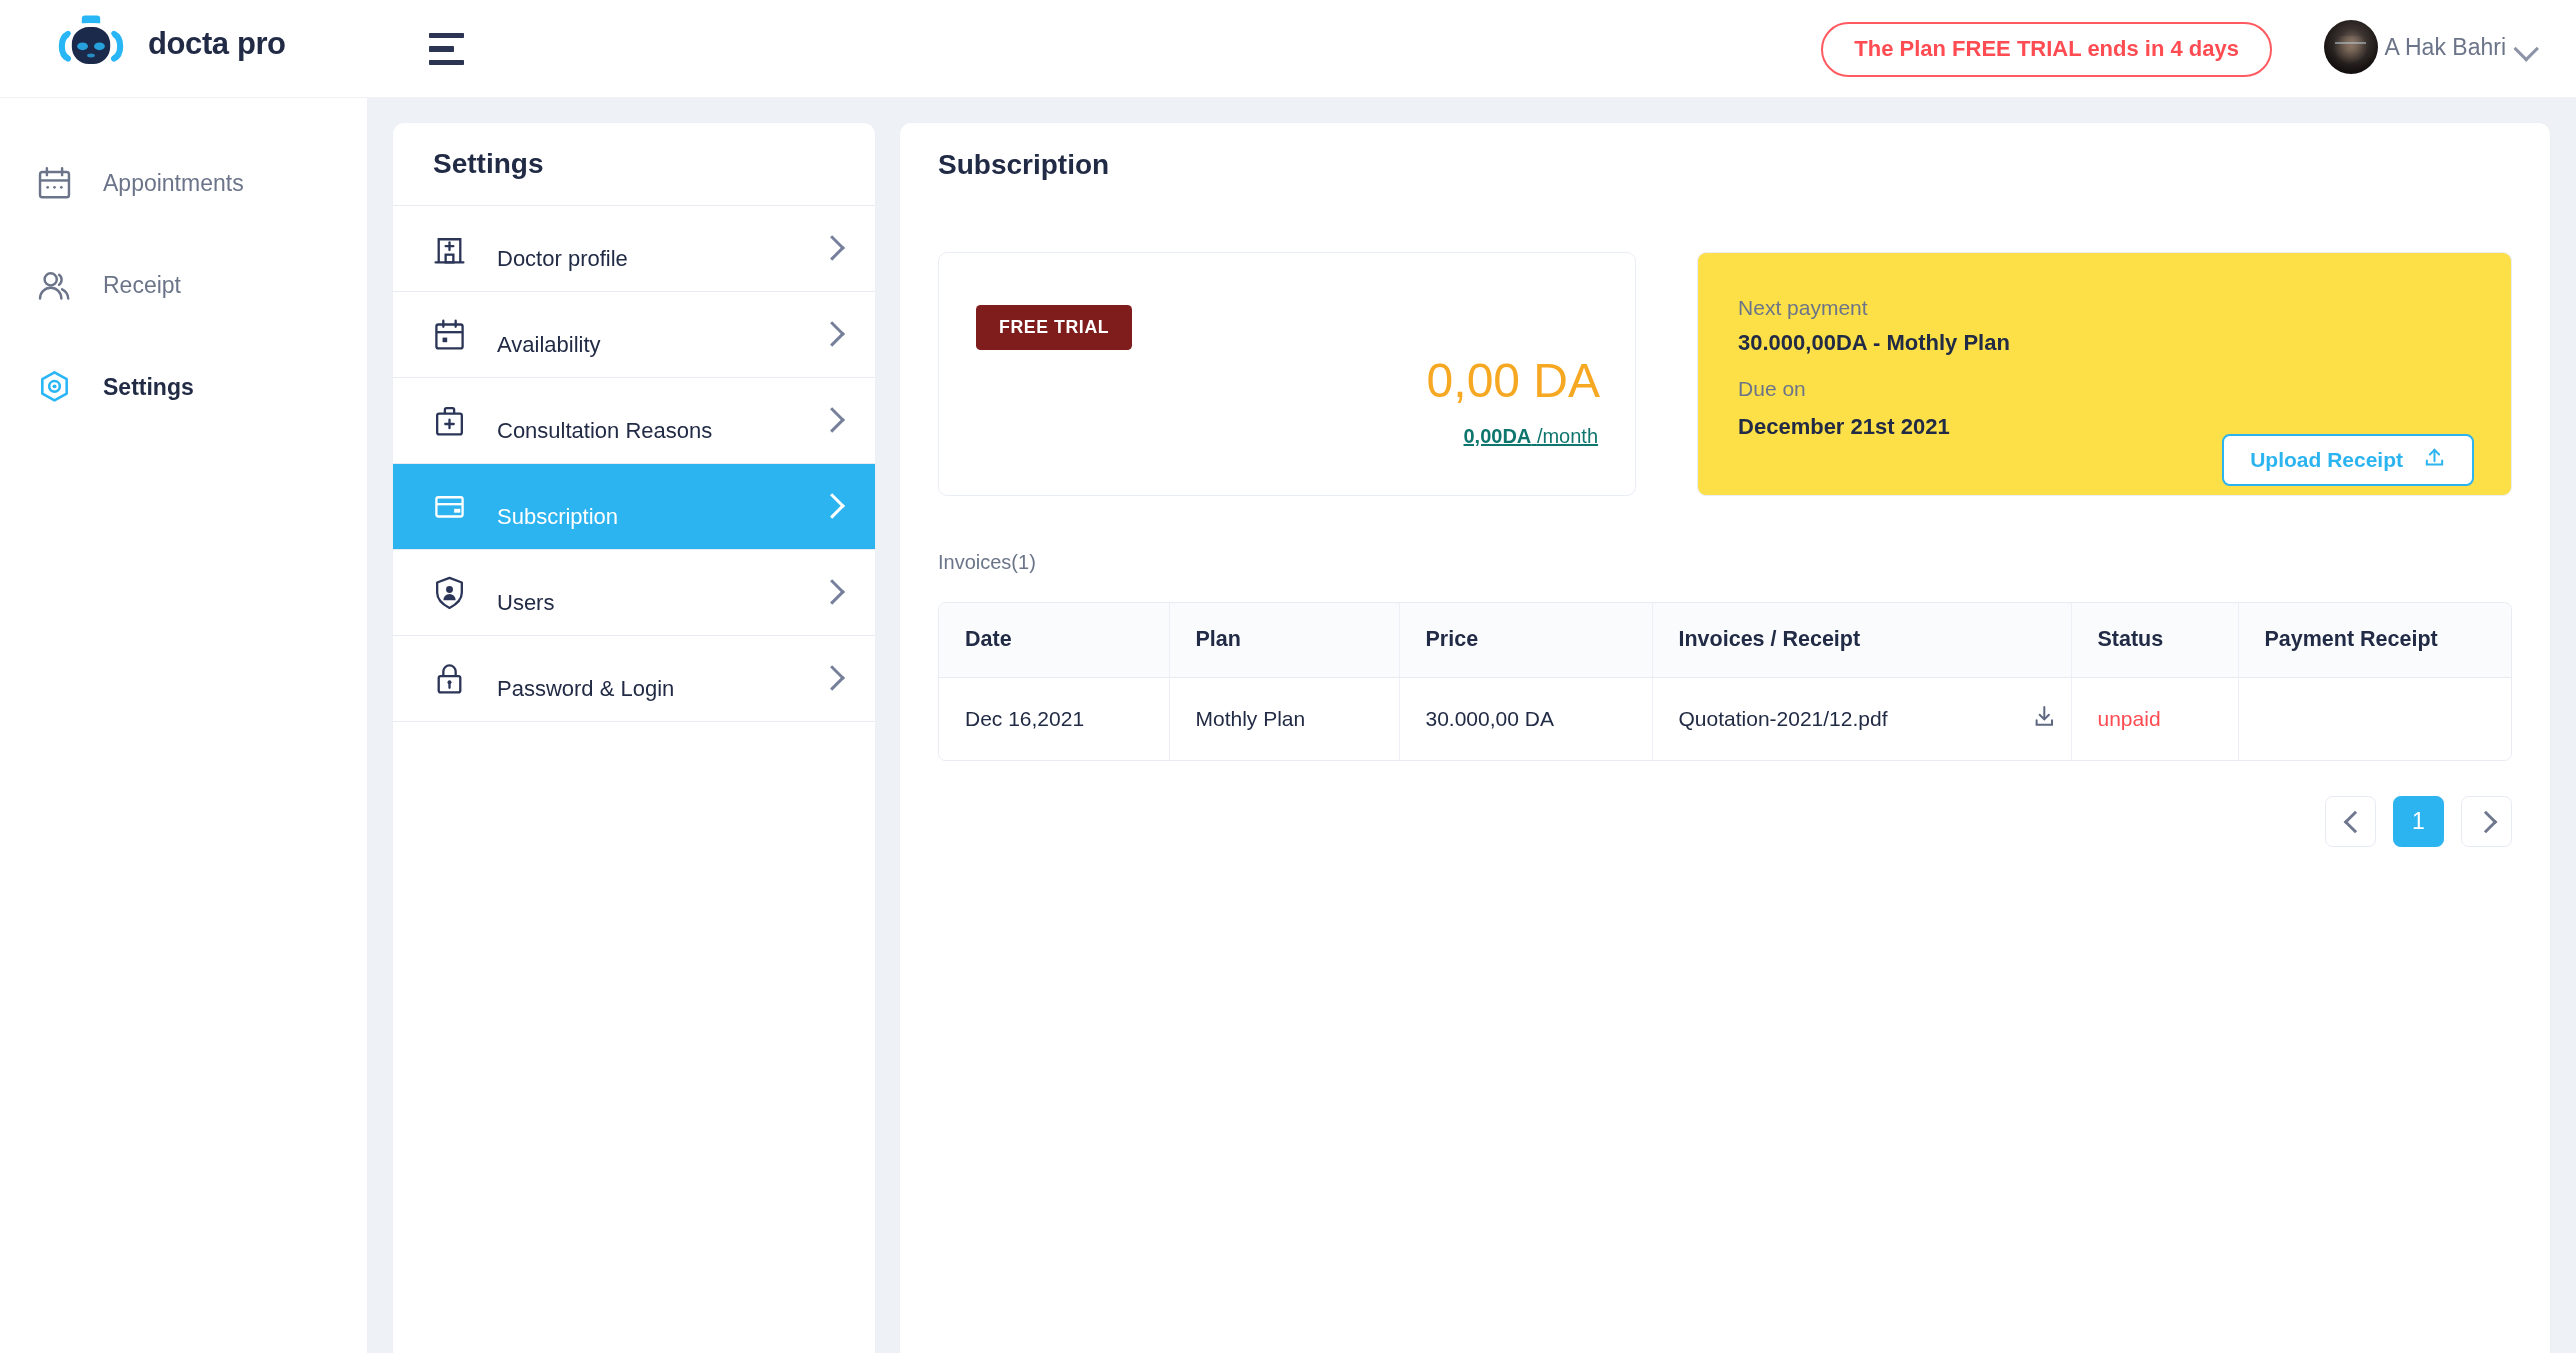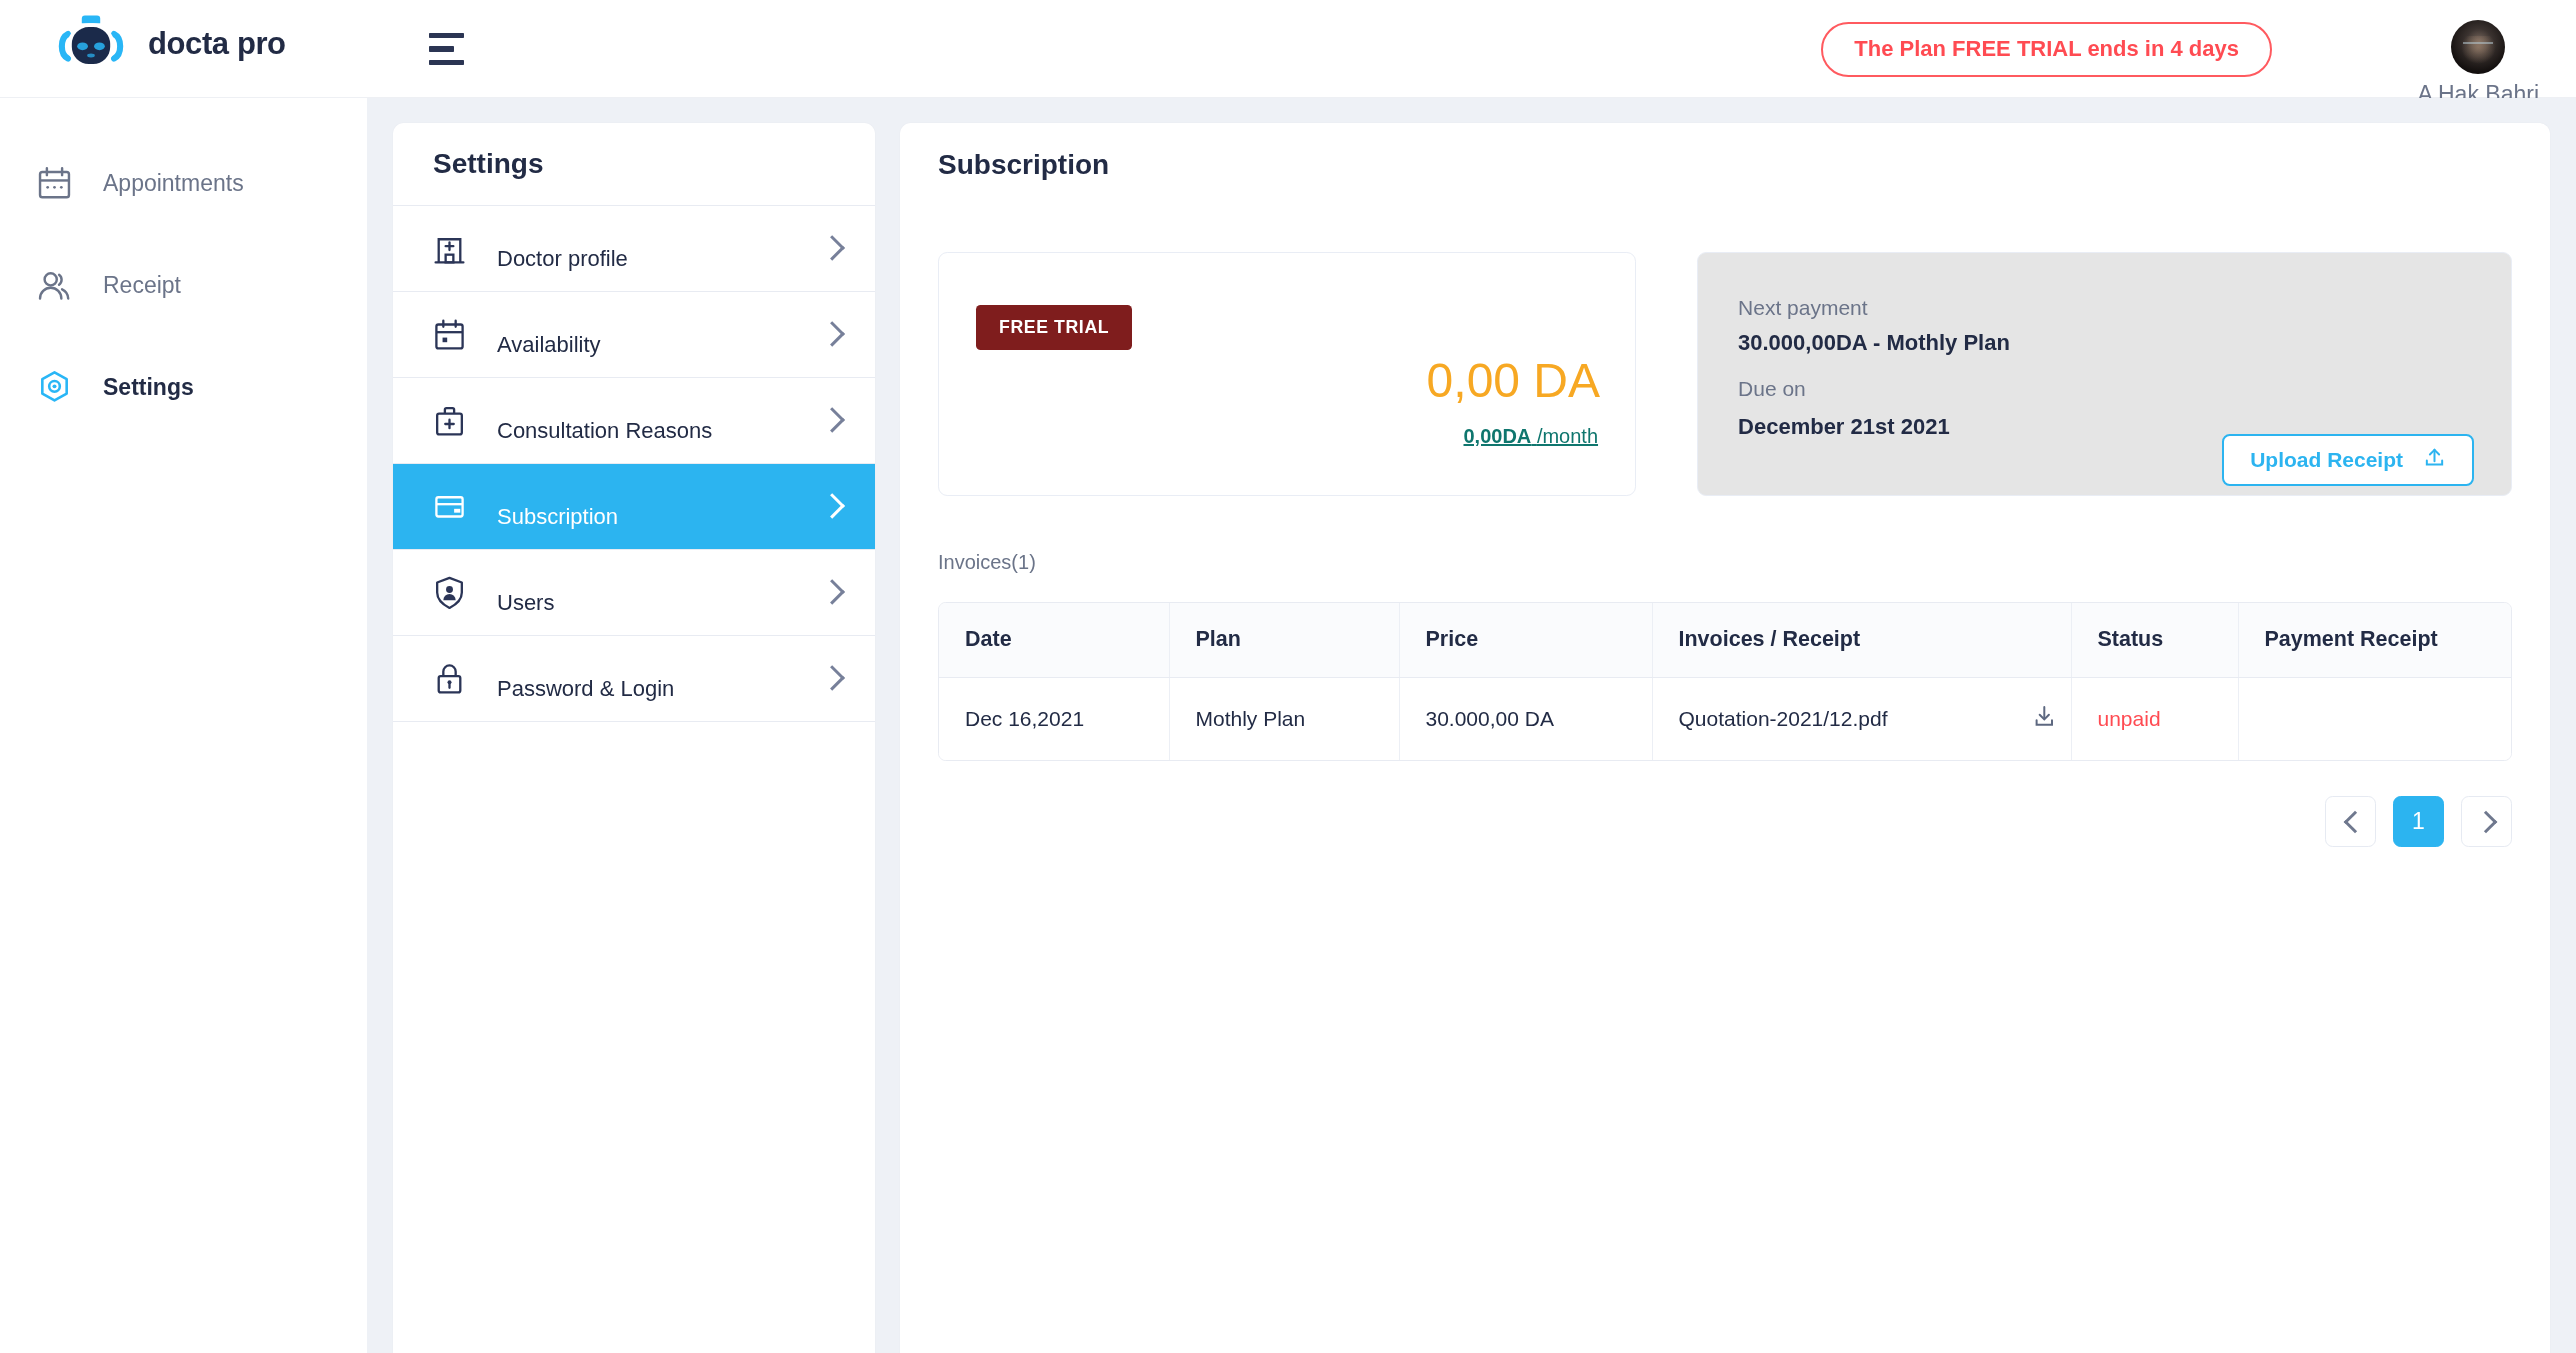--- a/index.html
+++ b/index.html
@@ -29,21 +29,21 @@
   .hamburger i:nth-child(2) { width: 24.6px; }
   .hamburger i:nth-child(3) { width: 35px; }
 
   .trial-pill {
     position: absolute; right: 304px; top: 21.5px;
     height: 55px; padding: 0 31px; border: 2.3px solid #ff5a5f; border-radius: 31px;
     display: flex; align-items: center; justify-content: center;
     color: #ff4b52; font-size: 22px; font-weight: 700; white-space: nowrap; cursor: pointer;
     background: #ffffff;
   }
-  .user-area { position: absolute; right: 37px; top: 20px; display: flex; align-items: center; gap: 7px; cursor: pointer; flex-direction: column; }
+  .user-area { position: absolute; right: 37px; top: 20px; display: flex; align-items: center; gap: 7px; cursor: pointer; }
   .avatar {
     width: 54px; height: 54px; border-radius: 50%;
     background: radial-gradient(circle at 52% 40%, #7b6a5f 0%, #3b3330 30%, #14100f 70%, #0a0808 100%);
     overflow: hidden; position: relative; flex: none;
   }
   .avatar .face-shade { position:absolute; left:18%; top:30%; width:64%; height:52%;
     background: radial-gradient(ellipse at 50% 40%, rgba(150,125,105,.75), rgba(20,16,14,0) 70%); }
   .avatar .glasses { position:absolute; left:22%; top:40%; width:56%; height:10%;
     border-top:2.3px solid rgba(180,200,210,.55); }
   .user-name { font-size: 23px; color: #6b7489; font-weight: 400; white-space: nowrap; }
@@ -104,21 +104,21 @@
     position: absolute; left: 37px; top: 52px; background: #7f1d1d; color: #fff;
     font-size: 17.7px; font-weight: 700; letter-spacing: 0.6px;
     padding: 0 23px; height: 45px; display: flex; align-items: center; border-radius: 4.6px;
   }
   .price-big { position: absolute; right: 35px; top: 100px; font-size: 48px; font-weight: 400; color: #f7a823; white-space: nowrap; }
   .price-sub { position: absolute; right: 37px; top: 172px; font-size: 20px; color: #0f766e; white-space: nowrap; text-decoration: underline; }
   .price-sub b { font-weight: 700; }
 
   .card-pay {
     width: 864px; height: 244px; border: 1.5px solid #e9edf5; border-radius: 9.2px;
-    position: relative; background: #e5e5e5;
+    position: relative; background: #fde047;
   }
   .pay-lbl { position: absolute; left: 40px; font-size: 21px; color: #6b7489; }
   .pay-val { position: absolute; left: 40px; font-size: 22px; color: #222b45; font-weight: 700; }
   .lbl1 { top: 43px; } .val1 { top: 77px; }
   .lbl2 { top: 124px; } .val2 { top: 161px; }
   .btn-upload {
     position: absolute; right: 37px; top: 181px; height: 52px; padding: 0 26px;
     border: 2.3px solid #2cb4f0; border-radius: 7.7px; background: #fff;
     display: flex; align-items: center; gap: 20px; cursor: pointer;
   }

